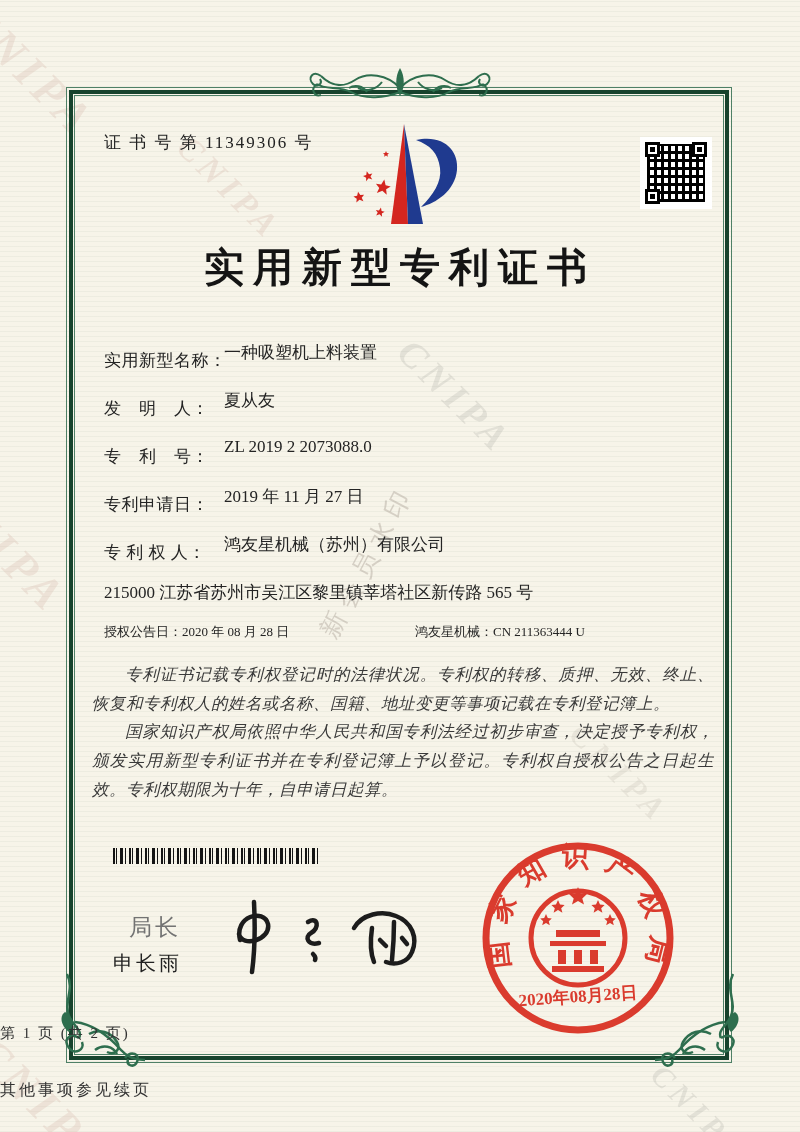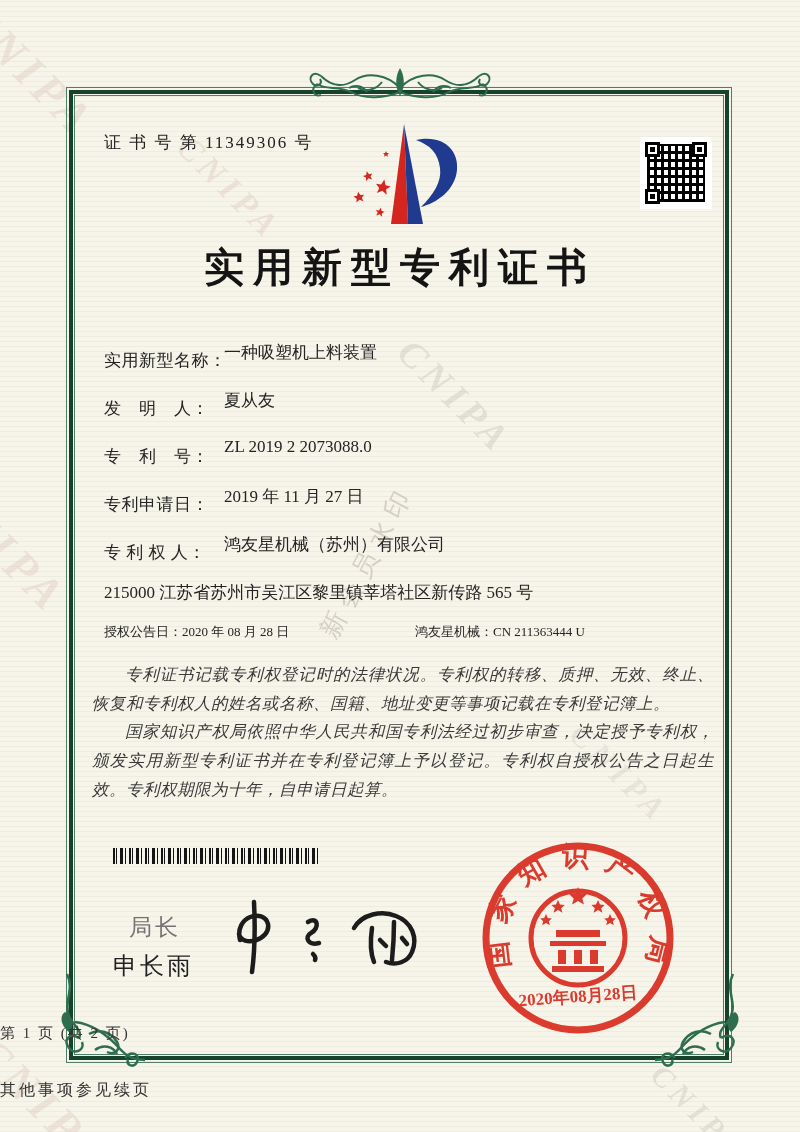--- a/index.html
+++ b/index.html
@@ -65,21 +65,21 @@
     position:absolute;left:113px;top:848px;width:205px;height:16px;
     background:
       repeating-linear-gradient(90deg,
         #141414 0 2px, rgba(0,0,0,0) 2px 3px,
         #141414 3px 4px, rgba(0,0,0,0) 4px 7px,
         #141414 7px 10px, rgba(0,0,0,0) 10px 12px,
         #141414 12px 13px, rgba(0,0,0,0) 13px 16px);
   }
   
   .signer-title{position:absolute;left:113px;top:912px;font-size:23px;color:#737373;letter-spacing:3px;margin-left:16px;}
-  .signer-name{position:absolute;left:113px;top:950px;font-size:24px;color:#222;letter-spacing:3px;}
+  .signer-name{position:absolute;left:113px;top:950px;font-size:20px;color:#222;letter-spacing:3px;}
   .signature{position:absolute;left:212px;top:888px;width:240px;height:95px;}
   
   .seal{position:absolute;left:478px;top:838px;width:200px;height:200px;}
   
   .page-no{position:absolute;left:0;top:1024px;width:800px;text-align:left;font-size:15px;color:#333;letter-spacing:2px;}
   .footer-note{position:absolute;left:0;top:1080px;width:800px;text-align:left;font-size:16px;color:#333;letter-spacing:3px;}
 </style>
 </head>
 <body>
 

